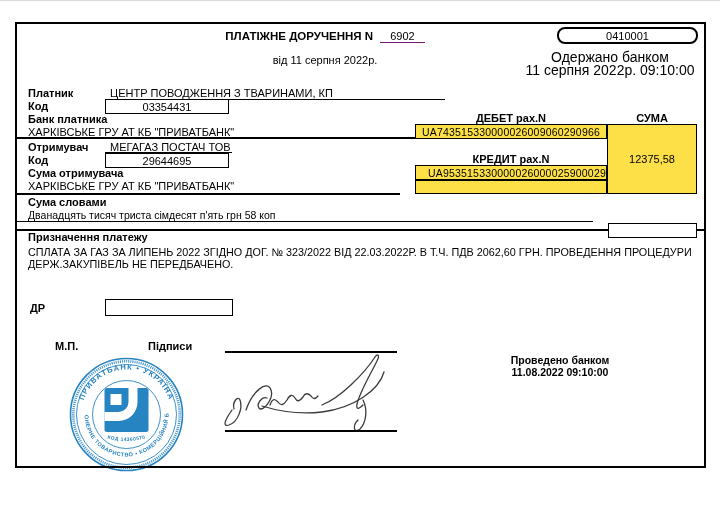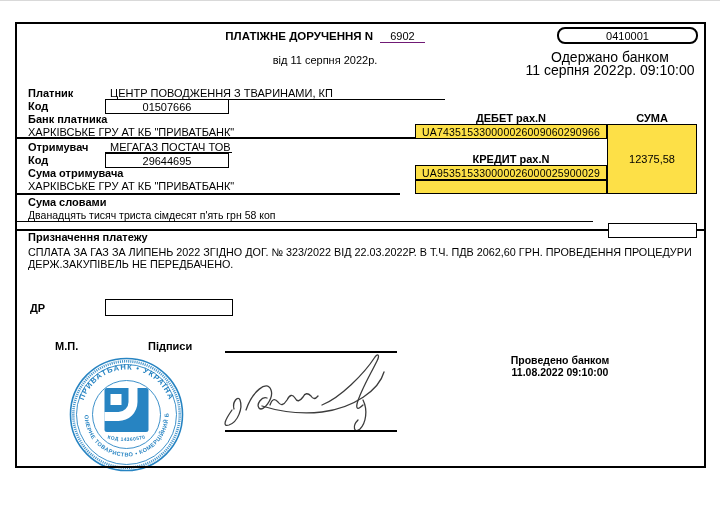--- a/index.html
+++ b/index.html
@@ -38,36 +38,36 @@
   <div class="abs ctr small" style="left:515px;top:51px;width:190px;">
     <div>Одержано банком</div>
     <div>11 серпня 2022р. 09:10:00</div>
   </div>
 
   <div class="abs b" style="left:28px;top:87px;">Платник</div>
   <div class="abs" style="left:110px;top:87px;">ЦЕНТР ПОВОДЖЕННЯ З ТВАРИНАМИ, КП</div>
   <div class="hline" style="left:105px;top:99px;width:340px;"></div>
   <div class="abs b" style="left:28px;top:100px;">Код</div>
   <div class="box" style="left:105px;top:99px;width:124px;height:15px;">
-    <span>01507666</span>
+    <span>03354431</span>
   </div>
   <div class="abs b" style="left:28px;top:113px;">Банк платника</div>
   <div class="abs" style="left:28px;top:126px;">ХАРКІВСЬКЕ ГРУ АТ КБ "ПРИВАТБАНК"</div>
   <div class="hline2" style="left:15px;top:137px;width:405px;"></div>
 
   <div class="abs b ctr" style="left:415px;top:112px;width:192px;">ДЕБЕТ рах.N</div>
   <div class="abs b ctr" style="left:607px;top:112px;width:90px;">СУМА</div>
   <div class="box1" style="left:607px;top:124px;width:90px;height:70px;">
     <span>12375,58</span>
   </div>
   <div class="box1 acct" style="left:415px;top:124px;width:192px;height:15px;">
     <span>UA743515330000026009060290966</span>
   </div>
   <div class="abs b ctr" style="left:415px;top:153px;width:192px;">КРЕДИТ рах.N</div>
-  <div class="box1 acct" style="left:415px;top:165px;width:192px;height:15px;">
+  <div class="box1 acct" style="left:415px;top:165px;width:192px;height:15px;justify-content:flex-end;">
     <span>UA953515330000026000025900029</span>
   </div>
   <div class="box1" style="left:415px;top:180px;width:192px;height:14px;"></div>
 
   <div class="abs b" style="left:28px;top:141px;">Отримувач</div>
   <div class="abs" style="left:110px;top:141px;">МЕГАГАЗ ПОСТАЧ ТОВ</div>
   <div class="hline" style="left:105px;top:152px;width:127px;"></div>
   <div class="abs b" style="left:28px;top:154px;">Код</div>
   <div class="box" style="left:105px;top:153px;width:124px;height:15px;">
     <span>29644695</span>

